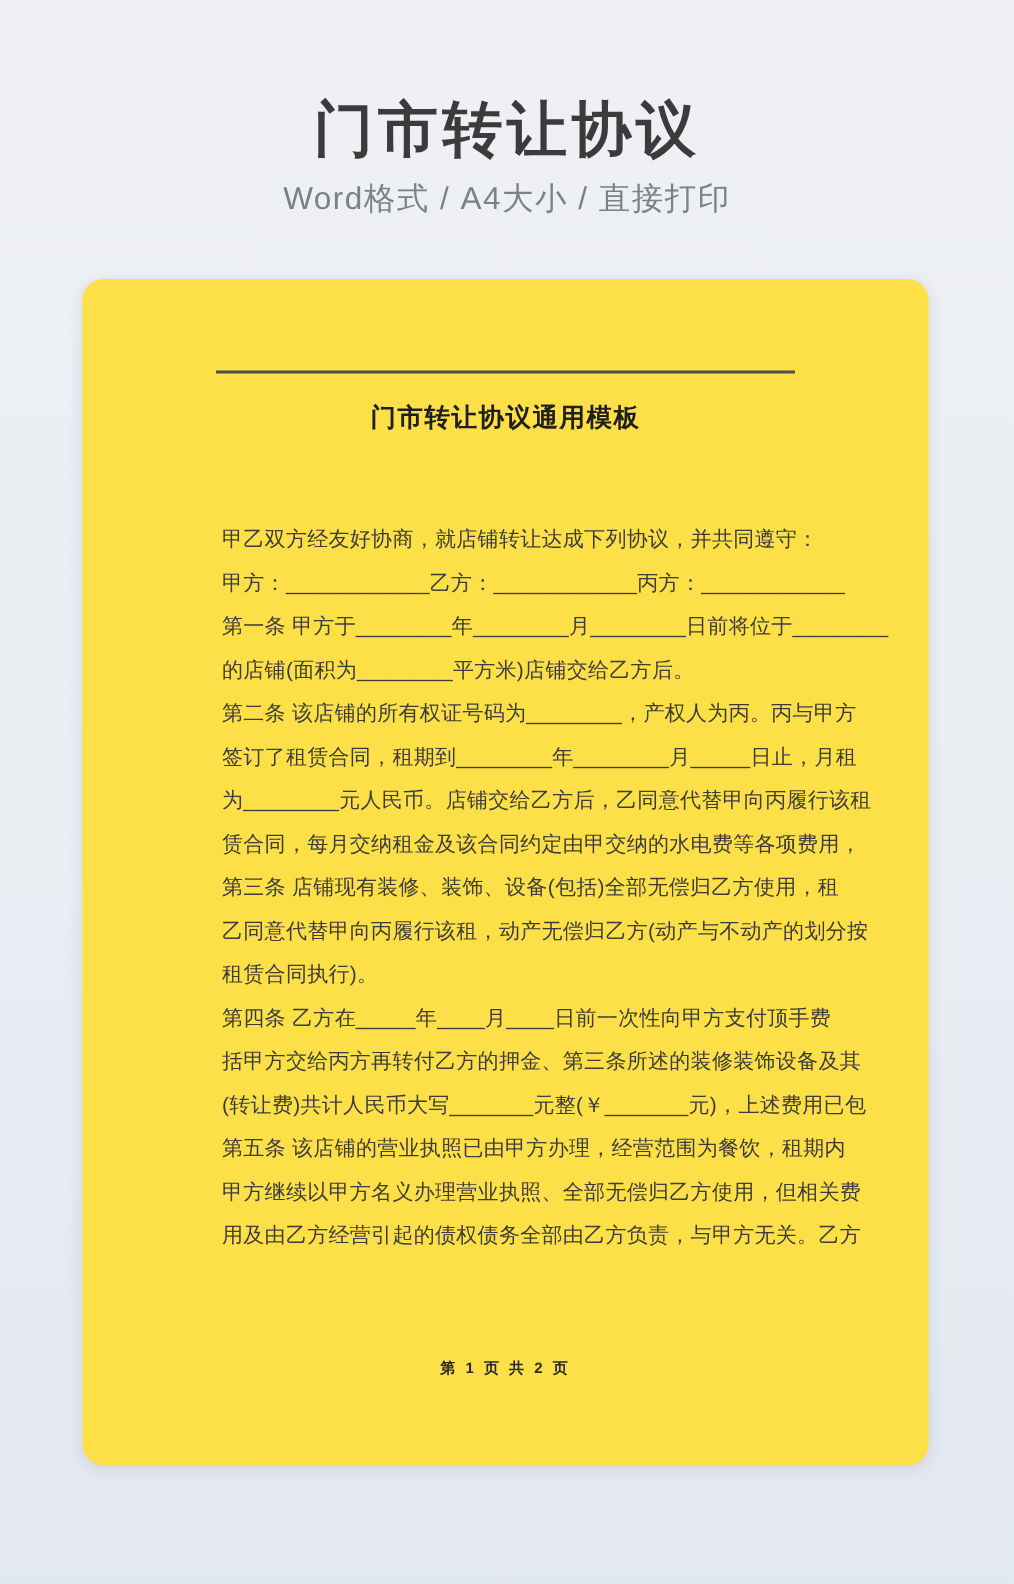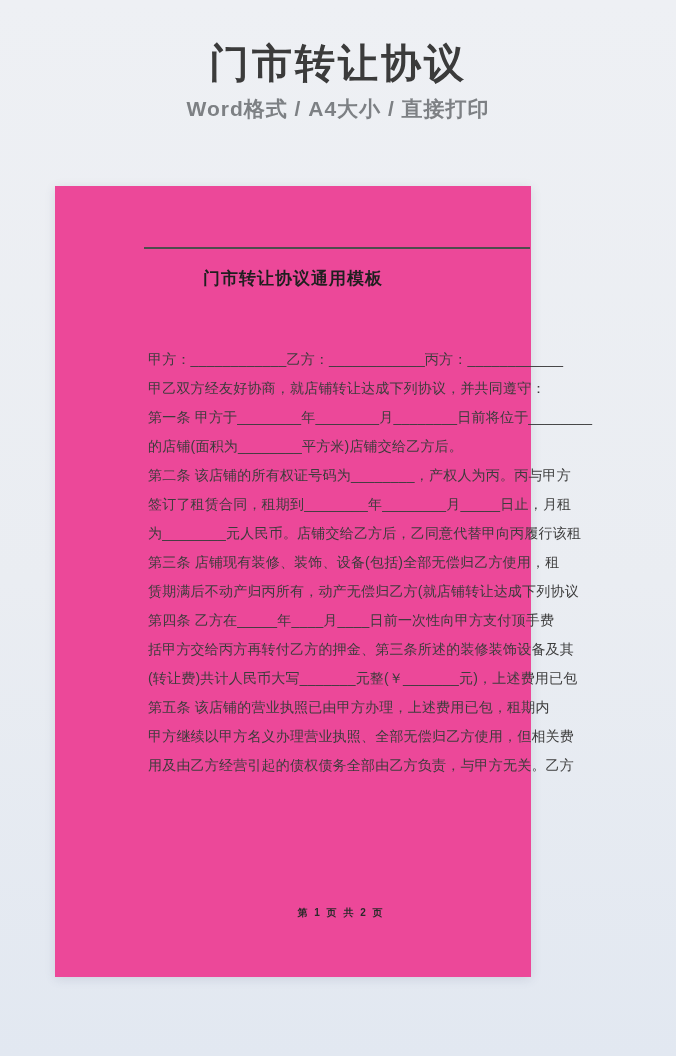--- a/index.html
+++ b/index.html
@@ -14,47 +14,48 @@
     background: linear-gradient(180deg, #eef0f4 0%, #eaedf2 55%, #e2e8f1 100%);
     font-family: "Liberation Sans", sans-serif;
     -webkit-font-smoothing: antialiased;
   }
 
   
   .promo-header {
     position: absolute;
     top: 0; left: 0; right: 0;
     text-align: center;
-    padding-top: 40px;
+    padding-top: 64px;
   }
   .promo-title {
     font-size: 40px;
     font-weight: 700;
     color: #3b3b3b;
     letter-spacing: 3px;
     line-height: 46px;
   }
   .promo-subtitle {
     margin-top: 10px;
     font-size: 21px;
-    font-weight: 700;
+    font-weight: 400;
     color: #7d8084;
     letter-spacing: 1px;
     line-height: 26px;
   }
 
   
   .a4-page {
     position: absolute;
     left: 55px;
     top: 186px;
-    width: 476px;
+    width: 564px;
     height: 791px;
-    background: #ec4899;
+    background: #fde047;
     box-shadow: 0 2px 10px rgba(70, 80, 110, 0.14);
+    border-radius: 14px;
   }
   .doc-rule {
     position: absolute;
     top: 61px;
     left: 89px;
     width: 386px;
     height: 2px;
     background: #4d4d4d;
   }
   .doc-title {
@@ -94,47 +95,48 @@
     text-align: center;
     font-size: 10px;
     font-weight: 700;
     color: #2a2a2a;
     letter-spacing: 2px;
   }
   
   .doc-footer-abs {
     position: absolute;
     top: 717px; 
-    padding-left: 48px;
   }
 </style>
 </head>
 <body>
 
 <div class="promo-header">
   <div class="promo-title">门市转让协议</div>
   <div class="promo-subtitle">Word格式 / A4大小 / 直接打印</div>
 </div>
 
 <div class="a4-page">
   <div class="doc-rule"></div>
   <div class="doc-title">门市转让协议通用模板</div>
 
   <div class="doc-body">
+    <div class="doc-line">甲乙双方经友好协商，就店铺转让达成下列协议，并共同遵守：</div>
     <div class="doc-line">甲方：____________乙方：____________丙方：____________</div>
-    <div class="doc-line">甲乙双方经友好协商，就店铺转让达成下列协议，并共同遵守：</div>
     <div class="doc-line">第一条  甲方于________年________月________日前将位于________</div>
     <div class="doc-line">的店铺(面积为________平方米)店铺交给乙方后。</div>
     <div class="doc-line">第二条  该店铺的所有权证号码为________，产权人为丙。丙与甲方</div>
     <div class="doc-line">签订了租赁合同，租期到________年________月_____日止，月租</div>
     <div class="doc-line">为________元人民币。店铺交给乙方后，乙同意代替甲向丙履行该租</div>
+    <div class="doc-line">赁合同，每月交纳租金及该合同约定由甲交纳的水电费等各项费用，</div>
     <div class="doc-line">第三条  店铺现有装修、装饰、设备(包括)全部无偿归乙方使用，租</div>
-    <div class="doc-line">赁期满后不动产归丙所有，动产无偿归乙方(就店铺转让达成下列协议</div>
+    <div class="doc-line">乙同意代替甲向丙履行该租，动产无偿归乙方(动产与不动产的划分按</div>
+    <div class="doc-line">租赁合同执行)。</div>
     <div class="doc-line">第四条  乙方在_____年____月____日前一次性向甲方支付顶手费</div>
     <div class="doc-line">括甲方交给丙方再转付乙方的押金、第三条所述的装修装饰设备及其</div>
     <div class="doc-line">(转让费)共计人民币大写_______元整(￥_______元)，上述费用已包</div>
-    <div class="doc-line">第五条  该店铺的营业执照已由甲方办理，上述费用已包，租期内</div>
+    <div class="doc-line">第五条  该店铺的营业执照已由甲方办理，经营范围为餐饮，租期内</div>
     <div class="doc-line">甲方继续以甲方名义办理营业执照、全部无偿归乙方使用，但相关费</div>
     <div class="doc-line">用及由乙方经营引起的债权债务全部由乙方负责，与甲方无关。乙方</div>
   </div>
 
   <div class="doc-footer doc-footer-abs">第 1 页 共 2 页</div>
 </div>
 
 </body></html>

